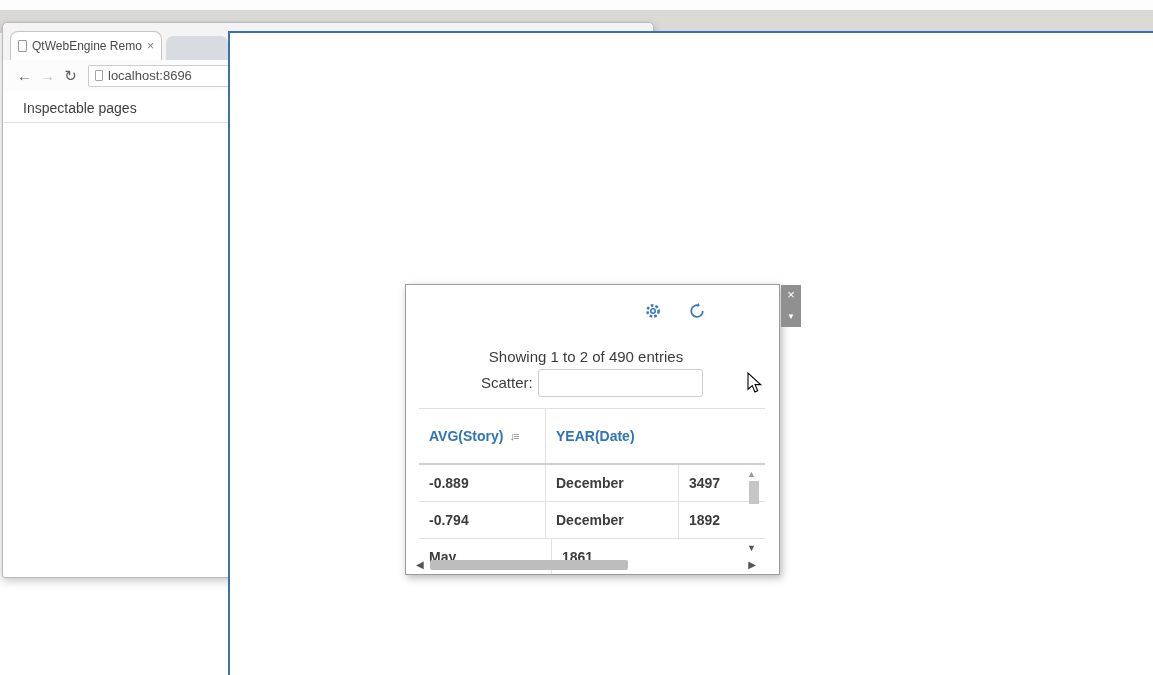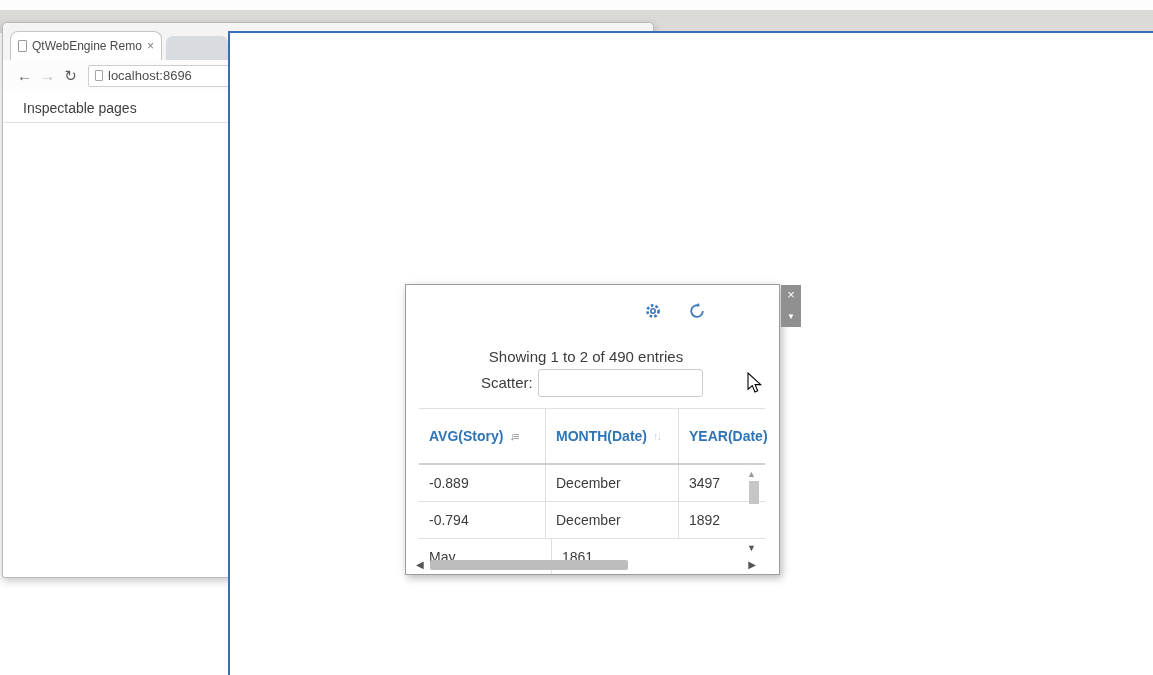--- a/index.html
+++ b/index.html
@@ -102,21 +102,21 @@
   .popup{left:405px;top:284px;width:375px;height:291px;background:#fff;border:1px solid #9c9c9c;
     box-shadow:2px 3px 8px rgba(0,0,0,.28);z-index:5;overflow:hidden;}
   .pop-title{position:absolute;left:62px;top:15px;font-size:19px;color:#3c3c3c;white-space:nowrap;}
   .pop-gear{position:absolute;left:238px;top:17px;}
   .pop-refresh{position:absolute;left:282px;top:17px;}
   .pop-showing{position:absolute;left:0;top:63px;width:360px;text-align:center;font-size:15px;color:#3c3c3c;}
   .pop-search-label{position:absolute;left:75px;top:89px;font-size:15px;color:#3c3c3c;}
   .pop-search{position:absolute;left:132px;top:84px;width:165px;height:28px;border:1px solid #ccc;border-radius:3px;background:#fff;}
   .mtable{position:absolute;left:13px;top:123px;width:346px;border-top:1px solid #e0e0e0;}
   .mth{display:flex;border-bottom:2px solid #cfcfcf;height:56px;align-items:center;}
-  .mth .c, .mtr .c{padding-left:10px;font-size:14px;}
+  .mth .c, .mtr .c{padding-left:10px;font-size:14px;font-weight:bold;}
   .mth .c{color:#2f74b5;font-weight:bold;display:flex;align-items:center;gap:6px;}
   .c1{width:127px;flex:none;border-right:1px solid #e0e0e0;height:100%;display:flex;align-items:center;}
   .c2{width:133px;flex:none;border-right:1px solid #e0e0e0;height:100%;display:flex;align-items:center;}
   .c3{flex:1;height:100%;display:flex;align-items:center;}
   .mtr{display:flex;height:37px;border-bottom:1px solid #e0e0e0;color:#3c3c3c;}
   .sort-ic{font-size:11px;color:#8a8a8a;letter-spacing:-2px;}
   .sort-ic.lt{color:#cfcfcf;}
   .v-sb-up{position:absolute;left:341px;top:184px;font-size:9px;color:#9a9a9a;}
   .v-sb-th{position:absolute;left:343px;top:196px;width:10px;height:23px;background:#c6c6c6;}
   .v-sb-dn{position:absolute;left:341px;top:258px;font-size:9px;color:#555;}
@@ -1364,24 +1364,20 @@
     <div class="pop-showing">Showing 1 to 2 of 490 entries</div>
     <div class="pop-search-label">Scatter:</div>
     <input class="pop-search" value="" style="">
 
     <div class="mtable">
       <div class="mth">
         <div class="c c1">
           <span>AVG(Story)</span>
           <span class="sort-ic">↓≡</span>
         </div>
-        <div class="c c2">
-          <span>MONTH(Date)</span>
-          <span class="sort-ic lt">↑↓</span>
-        </div>
         <div class="c c3">
           <span>YEAR(Date)</span>
         </div>
       </div>
       <div class="mtr">
         <div class="c c1">-0.889</div>
         <div class="c c2">December</div>
         <div class="c c3">3497</div>
       </div>
       <div class="mtr">

